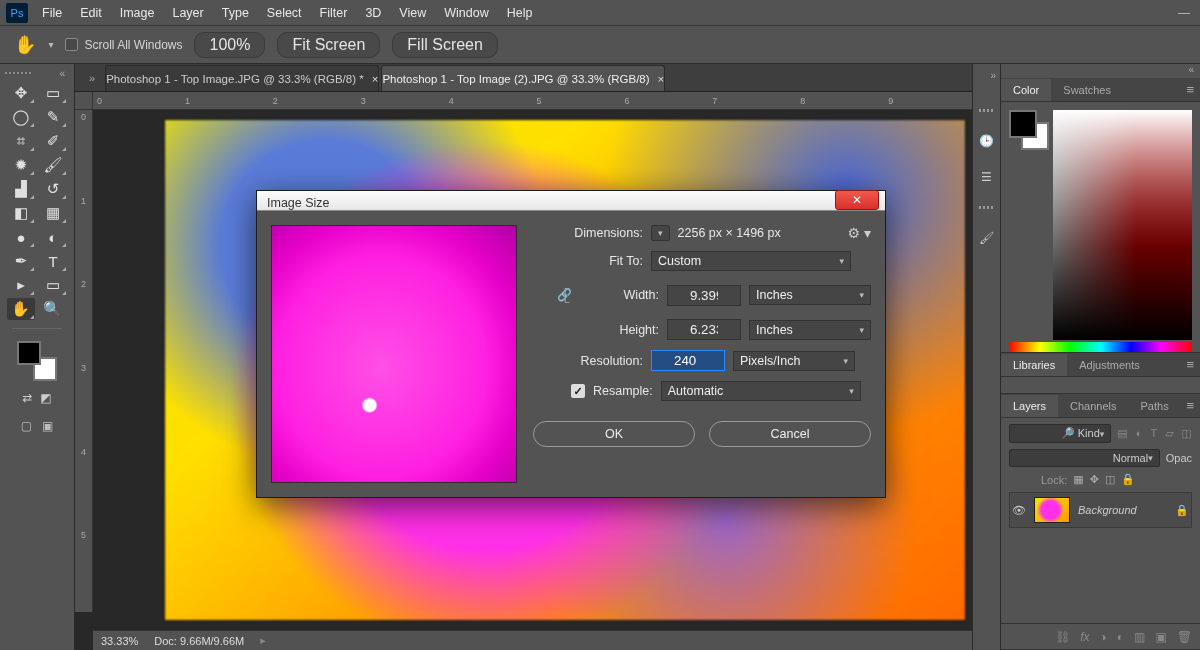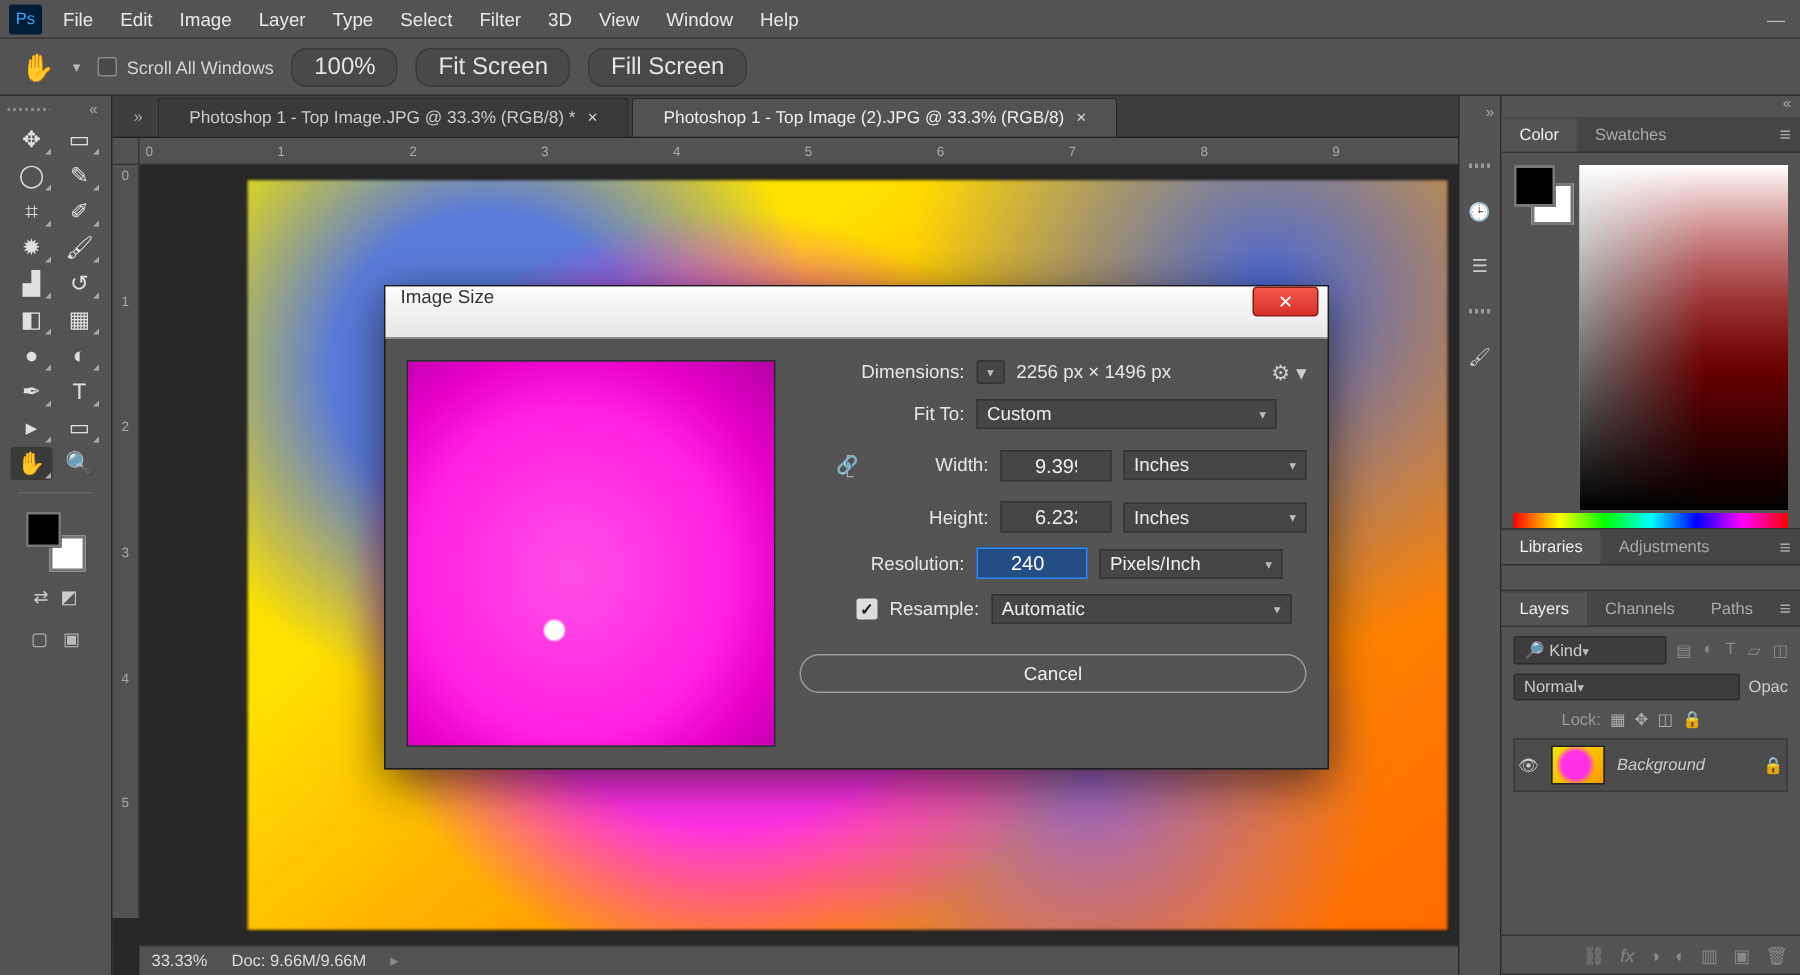--- a/index.html
+++ b/index.html
@@ -33,21 +33,21 @@
 .tool .tri { position:absolute; right:1px; bottom:1px; width:0; height:0; border-left:4px solid transparent; border-bottom:4px solid #aaa; }
 .swatches-fb { margin-top:12px; position:relative; width:40px; height:40px; }
 .sw-fg { position:absolute; width:24px; height:24px; background:#000; border:2px solid #777; top:0; left:0; }
 .sw-bg { position:absolute; width:24px; height:24px; background:#fff; border:2px solid #777; bottom:0; right:0; }
 .mini-tools { display:flex; gap:8px; margin-top:10px; color:#ccc; }
 .mode-row { display:flex; gap:10px; margin-top:14px; color:#bbb; }
 
 
 .docarea { flex:1; display:flex; flex-direction:column; background:#282828; position:relative; }
 .tabs { height:28px; background:#3e3e3e; display:flex; align-items:flex-end; padding-left:6px; gap:2px; border-bottom:1px solid #222; }
-.tab { height:26px; padding:0 20px; display:flex; align-items:center; gap:8px; background:#3a3a3a; border:1px solid #2a2a2a; border-bottom:none; border-radius:3px 3px 0 0; font-size:11.5px; color:#ccc; }
+.tab { height:26px; padding:0 0; display:flex; align-items:center; gap:8px; background:#3a3a3a; border:1px solid #2a2a2a; border-bottom:none; border-radius:3px 3px 0 0; font-size:11.5px; color:#ccc; }
 .tab.active { background:#525252; color:#eee; }
 .tab .close { color:#ddd; }
 .tabs .collapse-left { color:#aaa; font-size:11px; padding:0 8px; align-self:center; }
 .canvas-wrap { flex:1; position:relative; background:#282828; }
 .ruler-h { position:absolute; top:0; left:18px; right:0; height:18px; background:#525252; border-bottom:1px solid #333; display:flex; align-items:center; color:#aaa; font-size:9px; }
 .ruler-h .tick { flex:1; text-align:left; padding-left:4px;}
 .ruler-v { position:absolute; top:18px; left:0; bottom:18px; width:18px; background:#525252; border-right:1px solid #333; display:flex; flex-direction:column; color:#aaa; font-size:9px;}
 .ruler-v .tick { flex:1; padding-top:2px; text-align:center; }
 .ruler-corner { position:absolute; top:0; left:0; width:18px; height:18px; background:#525252; border-right:1px solid #333; border-bottom:1px solid #333;}
 .canvas { position:absolute; top:28px; left:90px; width:800px; height:500px;
@@ -76,40 +76,40 @@
 .fgbg-mini .a { position:absolute; width:28px; height:28px; background:#000; border:2px solid #777; top:0; left:0; }
 .fgbg-mini .b { position:absolute; width:28px; height:28px; background:#fff; border:2px solid #777; bottom:0; right:0; }
 .gradient-box { position:absolute; top:8px; left:52px; right:8px; bottom:12px;
  background:linear-gradient(to bottom, rgba(255,255,255,1) 0%, rgba(255,255,255,0) 60%), linear-gradient(to right, #fff 0%, #ff0000 60%, #ff0000 100%);
 }
 .gradient-box::after { content:""; position:absolute; inset:0; background:linear-gradient(to bottom, transparent 0%, #000 100%);}
 .hue-strip { position:absolute; left:8px; right:8px; bottom:0; height:10px; background:linear-gradient(90deg,#f00,#ff0,#0f0,#0ff,#00f,#f0f,#f00);}
 .lib-body { height:16px; }
 .layers-body { padding:6px 8px; display:flex; flex-direction:column; gap:6px; font-size:11px; color:#ccc;}
 .layer-controls { display:flex; align-items:center; gap:6px;}
-.dropdown-sm { flex:1; background:#3d3d3d; border:1px solid #2d2d2d; padding:2px 6px; border-radius:2px; display:flex; justify-content:flex-start; align-items:center;}
+.dropdown-sm { flex:1; background:#3d3d3d; border:1px solid #2d2d2d; padding:2px 6px; border-radius:2px; display:flex; justify-content:flex-end; align-items:center;}
 .icon-row { display:flex; gap:8px; color:#888; }
 .lockrow { display:flex; align-items:center; gap:6px; color:#999;margin-left:32px;}
 .lockrow .ic { color:#aaa; }
 .layer-row { display:flex; align-items:center; gap:8px; padding:4px 2px; background:#4b4b4b; border:1px solid #3a3a3a;}
 .layer-thumb { width:36px; height:26px; background:
   radial-gradient(circle at 45% 50%, #ff30e8 0%, #ff30e8 40%, transparent 60%),
   linear-gradient(140deg, #f2e600 0%, #ff9a00 100%);
   border:1px solid #222;}
 .layer-name { font-style:italic; }
 .layer-lock { margin-left:auto; color:#ccc; }
 .bottom-icons { margin-top:auto; height:26px; border-top:1px solid #333; display:flex; align-items:center; justify-content:flex-end; gap:10px; padding:0 8px; color:#888; font-size:12px;}
 
 
 .icon-dock { width:28px; background:#535353; border-left:1px solid #2a2a2a; display:flex; flex-direction:column; align-items:center; padding-top:20px; gap:22px; color:#ccc;}
 .icon-dock .dotsv { width:16px; height:3px; background:repeating-linear-gradient(90deg,#999 0 2px, transparent 2px 4px);}
 
 
 .dialog { position:absolute; top:190px; left:256px; width:630px; background:#535353; border:1px solid #1c1c1c; box-shadow:0 8px 30px rgba(0,0,0,.6); }
-.dlg-title { height:35px; background:linear-gradient(#fdfdfd,#e6e6e6); display:flex; align-items:flex-start; padding:0 6px 0 10px; font-size:12.5px; color:#333; border-bottom:1px solid #888;}
+.dlg-title { height:20px; background:linear-gradient(#fdfdfd,#e6e6e6); display:flex; align-items:flex-end; padding:0 6px 0 10px; font-size:12.5px; color:#333; border-bottom:1px solid #888;}
 .dlg-title .winbtn { margin-left:auto; width:44px; height:20px; background:linear-gradient(#f05a4a,#d8302c); border:1px solid #8a1a14; border-radius:3px; color:#fff; display:flex; align-items:center; justify-content:center; font-size:12px;}
 .dlg-body { display:flex; padding:14px; gap:16px; }
 .preview { width:258px; height:258px; border:1px solid #2c2c2c;
   background:
     radial-gradient(circle at 40% 70%, #fff 0 6px, transparent 8px),
     radial-gradient(ellipse at 45% 55%, #ff4fe6 0%, #ff20e1 55%, #e600c8 75%, #b300a5 100%);
 }
 .form { flex:1; display:flex; flex-direction:column; gap:10px; font-size:12.5px; color:#e6e6e6; position:relative;}
 .gear { position:absolute; top:0; right:0; color:#ccc; font-size:14px;}
 .frow { display:flex; align-items:center; gap:8px; }
@@ -410,17 +410,18 @@
         <div style="width:30px"></div>
         <div class="chk2">✓</div>
         <div>Resample:</div>
         <div class="wide-dd">
           <span>Automatic</span>
             <span class="car">▾</span>
         </div>
       </div>
 
       <div class="btnrow">
+        <div class="dlg-btn">OK</div>
         <div class="dlg-btn">Cancel</div>
       </div>
     </div>
   </div>
 </div>
 
 </body></html>

